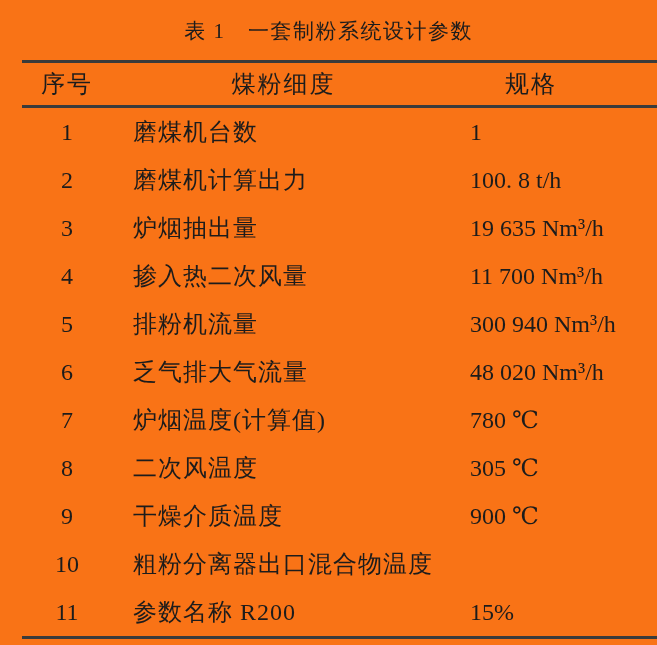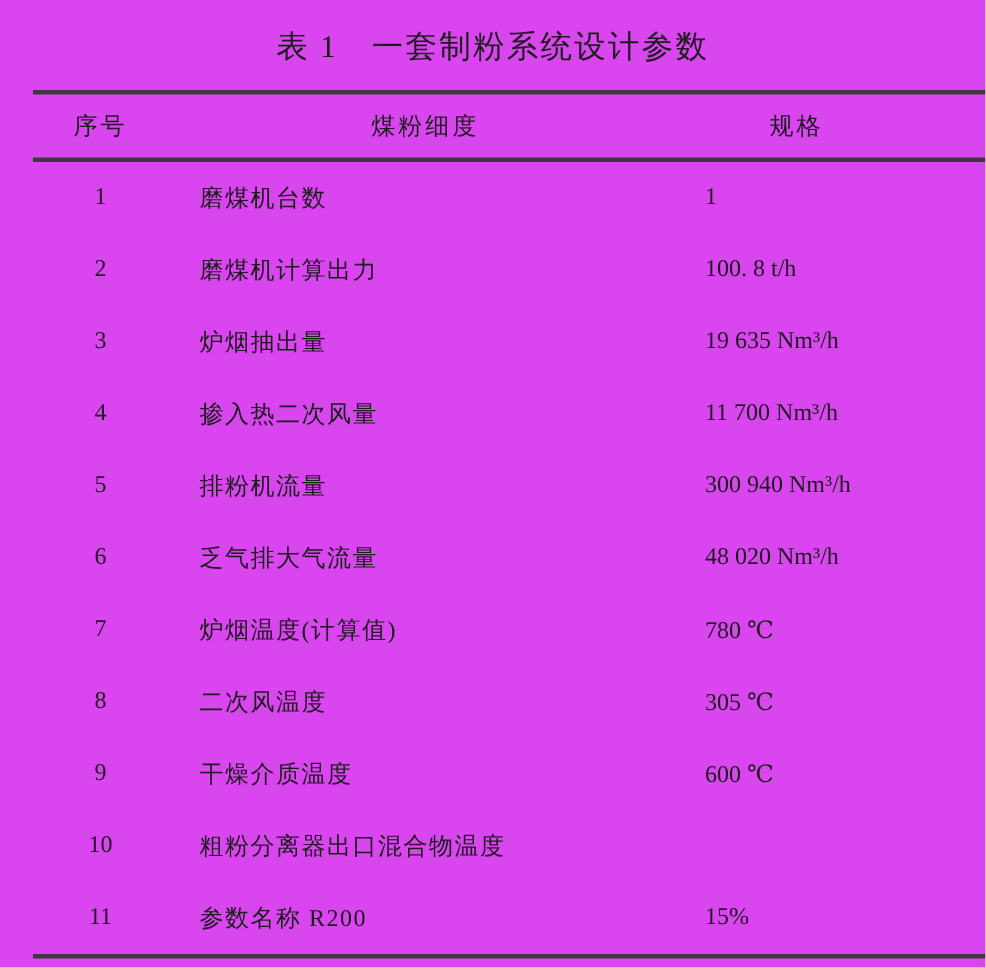--- a/index.html
+++ b/index.html
@@ -4,21 +4,21 @@
 <style>
   html, body {
     margin: 0;
     padding: 0;
     background: #ffffff;
   }
   .page {
     position: relative;
     width: 657px;
     height: 645px;
-    background: #d946ef;
+    background: #f97316;
     font-family: "Liberation Serif", "DejaVu Serif", serif;
     color: #1c1c1c;
     overflow: hidden;
   }
   .table-title {
     position: absolute;
     top: 17px;
     left: 0;
     width: 100%;
     text-align: center;
@@ -33,21 +33,21 @@
     right: 0;
   }
   .rule {
     height: 3px;
     background: #3b3b3b;
   }
   .grid-row {
     display: grid;
     grid-template-columns: 90px 343px 1fr;
     align-items: center;
-    font-size: 16px;
+    font-size: 24px;
   }
   .head-row { height: 42px; }
   .body-row { height: 48px; }
   .cell-no   { text-align: center; }
   .cell-name { padding-left: 21px; letter-spacing: 1px; }
   .cell-spec { padding-left: 15px; }
   .head-no   { text-align: center; letter-spacing: 2px; }
   .head-name { text-align: center; letter-spacing: 2px; }
   .head-spec { text-align: center; padding-right: 50px; letter-spacing: 2px; }
 </style>
@@ -114,21 +114,21 @@
 
     <div class="grid-row body-row">
       <div class="cell-no">8</div>
       <div class="cell-name">二次风温度</div>
       <div class="cell-spec">305 ℃</div>
     </div>
 
     <div class="grid-row body-row">
       <div class="cell-no">9</div>
       <div class="cell-name">干燥介质温度</div>
-      <div class="cell-spec">600 ℃</div>
+      <div class="cell-spec">900 ℃</div>
     </div>
 
     <div class="grid-row body-row">
       <div class="cell-no">10</div>
       <div class="cell-name">粗粉分离器出口混合物温度</div>
     </div>
 
     <div class="grid-row body-row">
       <div class="cell-no">11</div>
       <div class="cell-name">参数名称 R200</div>

